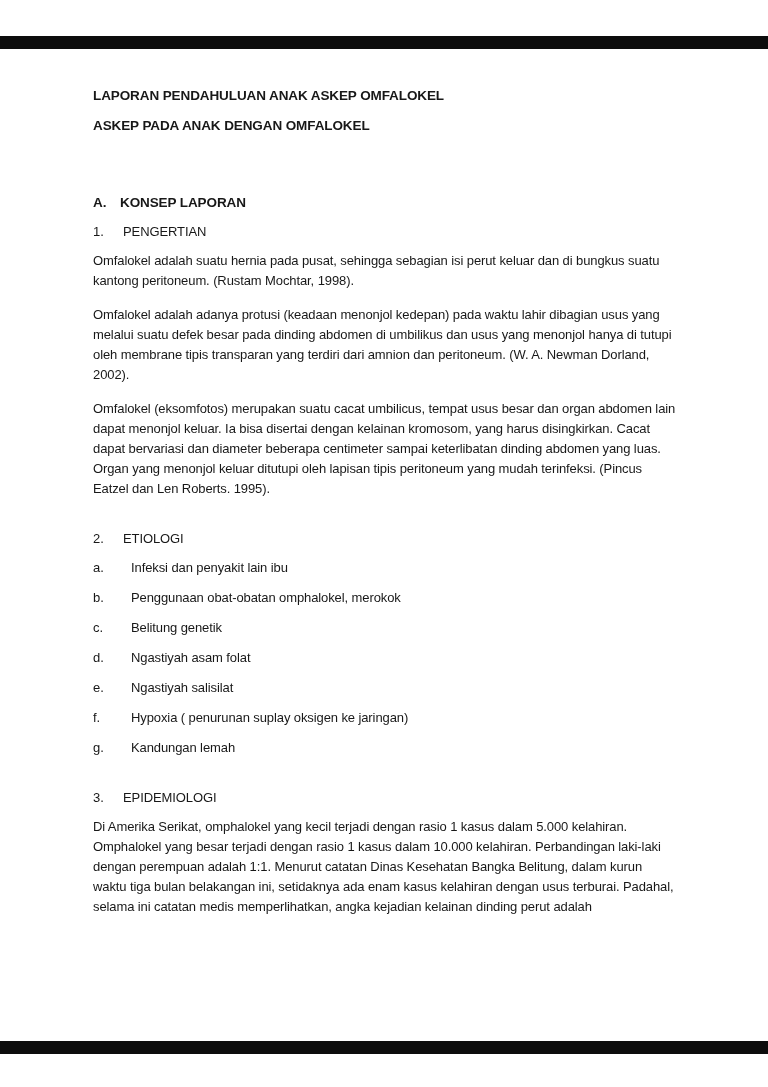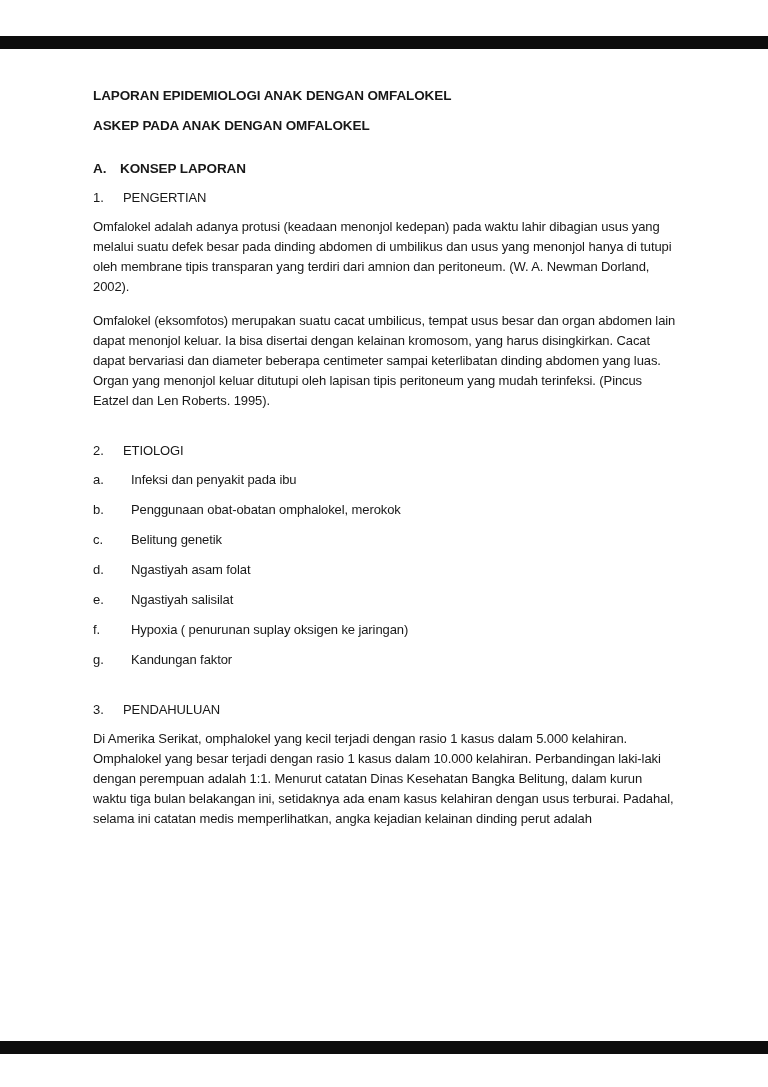--- a/index.html
+++ b/index.html
@@ -17,65 +17,66 @@
   }
   .edge-bar.top{top:36px;}
   .edge-bar.bottom{top:1041px;}
   .content{
     position:absolute;left:93px;top:86px;width:584px;
     font-size:13px;line-height:20px;letter-spacing:-0.1px;
   }
   .doc-title{
     font-size:13.5px;font-weight:bold;margin:0 0 10px 0;line-height:20px;
   }
-  .doc-title.second{margin:0 0 23px 0;}
+  .doc-title.second{margin:0 0 57px 0;}
   .sec{display:flex;margin:0 0 9px 0;}
   .sec .marker{flex:0 0 30px;}
   .sec.lettered .marker{flex:0 0 27px;}
   .sec.bold{font-weight:bold;font-size:13.5px;}
   .sec.spaced{margin-top:30px;}
   p.para{margin:0 0 14px 0;}
   .list{margin:0 0 4px 0;}
   .li{display:flex;margin:0 0 10px 0;}
   .li .marker{flex:0 0 38px;}
   .li .li-text{flex:1;}
 </style>
 </head>
 <body>
 
 <div class="edge-bar top"></div>
 
 <div class="content">
 
-  <h1 class="doc-title">LAPORAN EPIDEMIOLOGI ANAK DENGAN OMFALOKEL</h1>
+  <h1 class="doc-title">LAPORAN PENDAHULUAN ANAK ASKEP OMFALOKEL</h1>
   <h1 class="doc-title second">ASKEP PADA ANAK DENGAN OMFALOKEL</h1>
 
   <div class="sec bold lettered">
     <span class="marker">A.</span>
     <span>KONSEP LAPORAN</span>
   </div>
 
   <div class="sec">
     <span class="marker">1.</span>
     <span>PENGERTIAN</span>
   </div>
 
+  <p class="para">Omfalokel adalah suatu hernia pada pusat, sehingga sebagian isi perut keluar dan di bungkus suatu kantong peritoneum. (Rustam Mochtar, 1998).</p>
   <p class="para">Omfalokel adalah adanya protusi (keadaan menonjol kedepan) pada waktu lahir dibagian usus yang melalui suatu defek besar pada dinding abdomen di umbilikus dan usus yang menonjol hanya di tutupi oleh membrane tipis transparan yang terdiri dari amnion dan peritoneum. (W. A. Newman Dorland, 2002).</p>
   <p class="para">Omfalokel (eksomfotos) merupakan suatu cacat umbilicus, tempat usus besar dan organ abdomen lain dapat menonjol keluar. Ia bisa disertai dengan kelainan kromosom, yang harus disingkirkan. Cacat dapat bervariasi dan diameter beberapa centimeter sampai keterlibatan dinding abdomen yang luas. Organ yang menonjol keluar ditutupi oleh lapisan tipis peritoneum yang mudah terinfeksi. (Pincus Eatzel dan Len Roberts. 1995).</p>
 
   <div class="sec spaced">
     <span class="marker">2.</span>
     <span>ETIOLOGI</span>
   </div>
 
 
   <div class="list">
     <div class="li">
       <span class="marker">a.</span>
-      <span class="li-text">Infeksi dan penyakit pada ibu</span>
+      <span class="li-text">Infeksi dan penyakit lain ibu</span>
     </div>
     <div class="li">
       <span class="marker">b.</span>
       <span class="li-text">Penggunaan obat-obatan omphalokel, merokok</span>
     </div>
     <div class="li">
       <span class="marker">c.</span>
       <span class="li-text">Belitung genetik</span>
     </div>
     <div class="li">
@@ -85,26 +86,26 @@
     <div class="li">
       <span class="marker">e.</span>
       <span class="li-text">Ngastiyah salisilat</span>
     </div>
     <div class="li">
       <span class="marker">f.</span>
       <span class="li-text">Hypoxia ( penurunan suplay oksigen ke jaringan)</span>
     </div>
     <div class="li">
       <span class="marker">g.</span>
-      <span class="li-text">Kandungan faktor</span>
+      <span class="li-text">Kandungan lemah</span>
     </div>
   </div>
 
   <div class="sec spaced">
     <span class="marker">3.</span>
-    <span>PENDAHULUAN</span>
+    <span>EPIDEMIOLOGI</span>
   </div>
 
   <p class="para">Di Amerika Serikat, omphalokel yang kecil terjadi dengan rasio 1 kasus dalam 5.000 kelahiran. Omphalokel yang besar terjadi dengan rasio 1 kasus dalam 10.000 kelahiran. Perbandingan laki-laki dengan perempuan adalah 1:1. Menurut catatan Dinas Kesehatan Bangka Belitung, dalam kurun waktu tiga bulan belakangan ini, setidaknya ada enam kasus kelahiran dengan usus terburai. Padahal, selama ini catatan medis memperlihatkan, angka kejadian kelainan dinding perut adalah</p>
 
 </div>
 
 <div class="edge-bar bottom"></div>
 
 </body></html>

